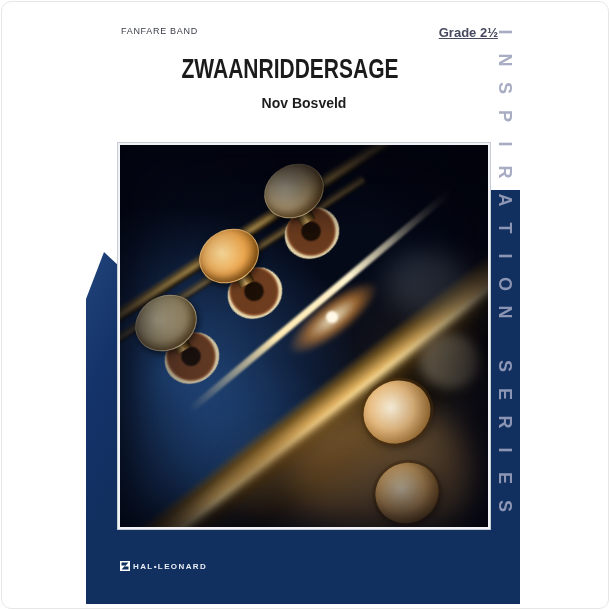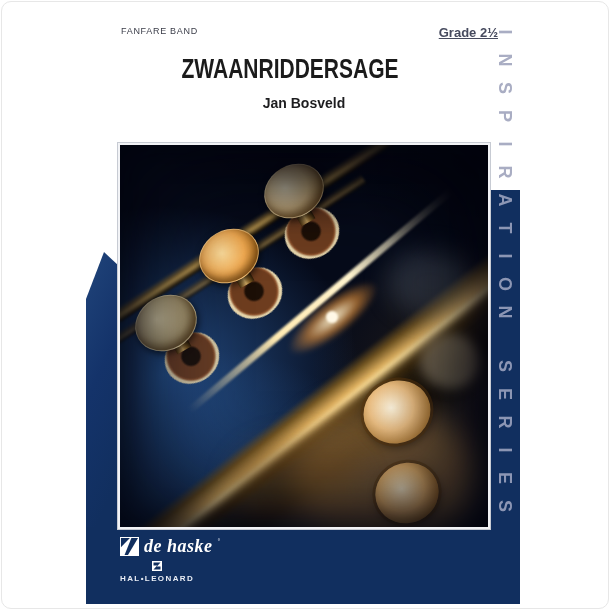--- a/index.html
+++ b/index.html
@@ -127,35 +127,35 @@
     background:
       radial-gradient(ellipse 210px 190px at 97% 3%, rgba(0,0,6,.85), rgba(0,0,6,0) 62%),
       radial-gradient(ellipse 260px 150px at 50% 0%, rgba(0,0,6,.55), rgba(0,0,6,0) 60%);
     box-shadow:inset 0 0 90px 28px rgba(2,4,14,.8), inset 0 0 28px 8px rgba(2,4,14,.45);}
   
   .dehaske{position:absolute;left:34px;top:10px;display:flex;align-items:flex-start;gap:5px;}
   .dh-icon{width:19px;height:19px;display:block;}
   .dh-text{font-family:"Liberation Serif",serif;font-style:italic;font-weight:600;
     font-size:18px;line-height:19px;color:#ffffff;letter-spacing:.5px;}
   .dh-reg{font-size:7px;color:#dfe4ee;line-height:10px;}
-  .halleonard{position:absolute;left:34px;top:34px;display:flex;align-items:center;gap:3px;flex-direction:column;}
+  .halleonard{position:absolute;left:34px;top:34px;display:flex;align-items:center;gap:3px;}
   .hl-icon{width:10px;height:10px;display:block;}
   .hl-text{font-size:8px;font-weight:700;letter-spacing:1.4px;color:#e9edf5;}
 </style>
 </head>
 <body>
 
 <div class="page">
   <div class="frame"></div>
 
   <div class="category">FANFARE BAND</div>
   <div class="grade">Grade 2½</div>
 
   <h1 class="title">ZWAANRIDDERSAGE</h1>
-  <div class="composer">Jan Bosveld</div>
+  <div class="composer">Nov Bosveld</div>
 
   <div class="ribbon-left"></div>
   <div class="bar-right"></div>
 
   <div class="strip">
       <div class="strip-letter on-white">I</div>
       <div class="strip-letter on-white">N</div>
       <div class="strip-letter on-white">S</div>
       <div class="strip-letter on-white">P</div>
       <div class="strip-letter on-white">I</div>
@@ -194,29 +194,20 @@
     <div class="cap cap2"></div>
     <div class="cap cap3"></div>
     <div class="flare-glow"></div>
     <div class="flare-core"></div>
     <div class="cap-a"></div>
     <div class="cap-b"></div>
     <div class="vignette"></div>
   </div>
 
   <div class="band-bottom">
-    <div class="dehaske">
-      <svg class="dh-icon" viewBox="0 0 100 100">
-        <rect x="0" y="0" width="100" height="100" fill="#ffffff"></rect>
-        <polygon points="5,5 52,5 5,54" fill="#112f5f"></polygon>
-        <polygon points="60,5 95,5 42,95 24,95" fill="#112f5f"></polygon>
-      </svg>
-      <span class="dh-text">de haske</span>
-      <sup class="dh-reg">°</sup>
-    </div>
     <div class="halleonard">
       <svg class="hl-icon" viewBox="0 0 100 100">
         <rect x="0" y="0" width="100" height="100" fill="#ffffff"></rect>
         <polygon points="15,15 85,15 48,55 85,55 85,85 15,85 52,45 15,45" fill="#112f5f"></polygon>
       </svg>
       <span class="hl-text">HAL•LEONARD</span>
     </div>
   </div>
 </div>
 

